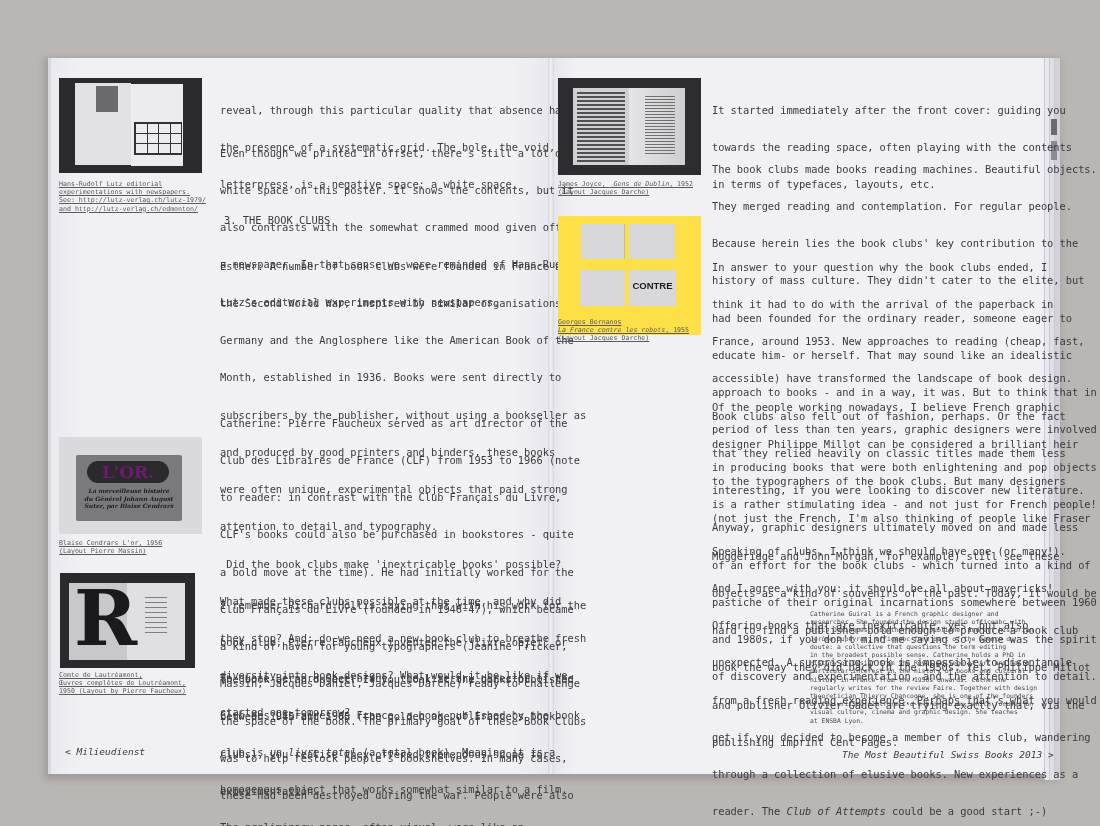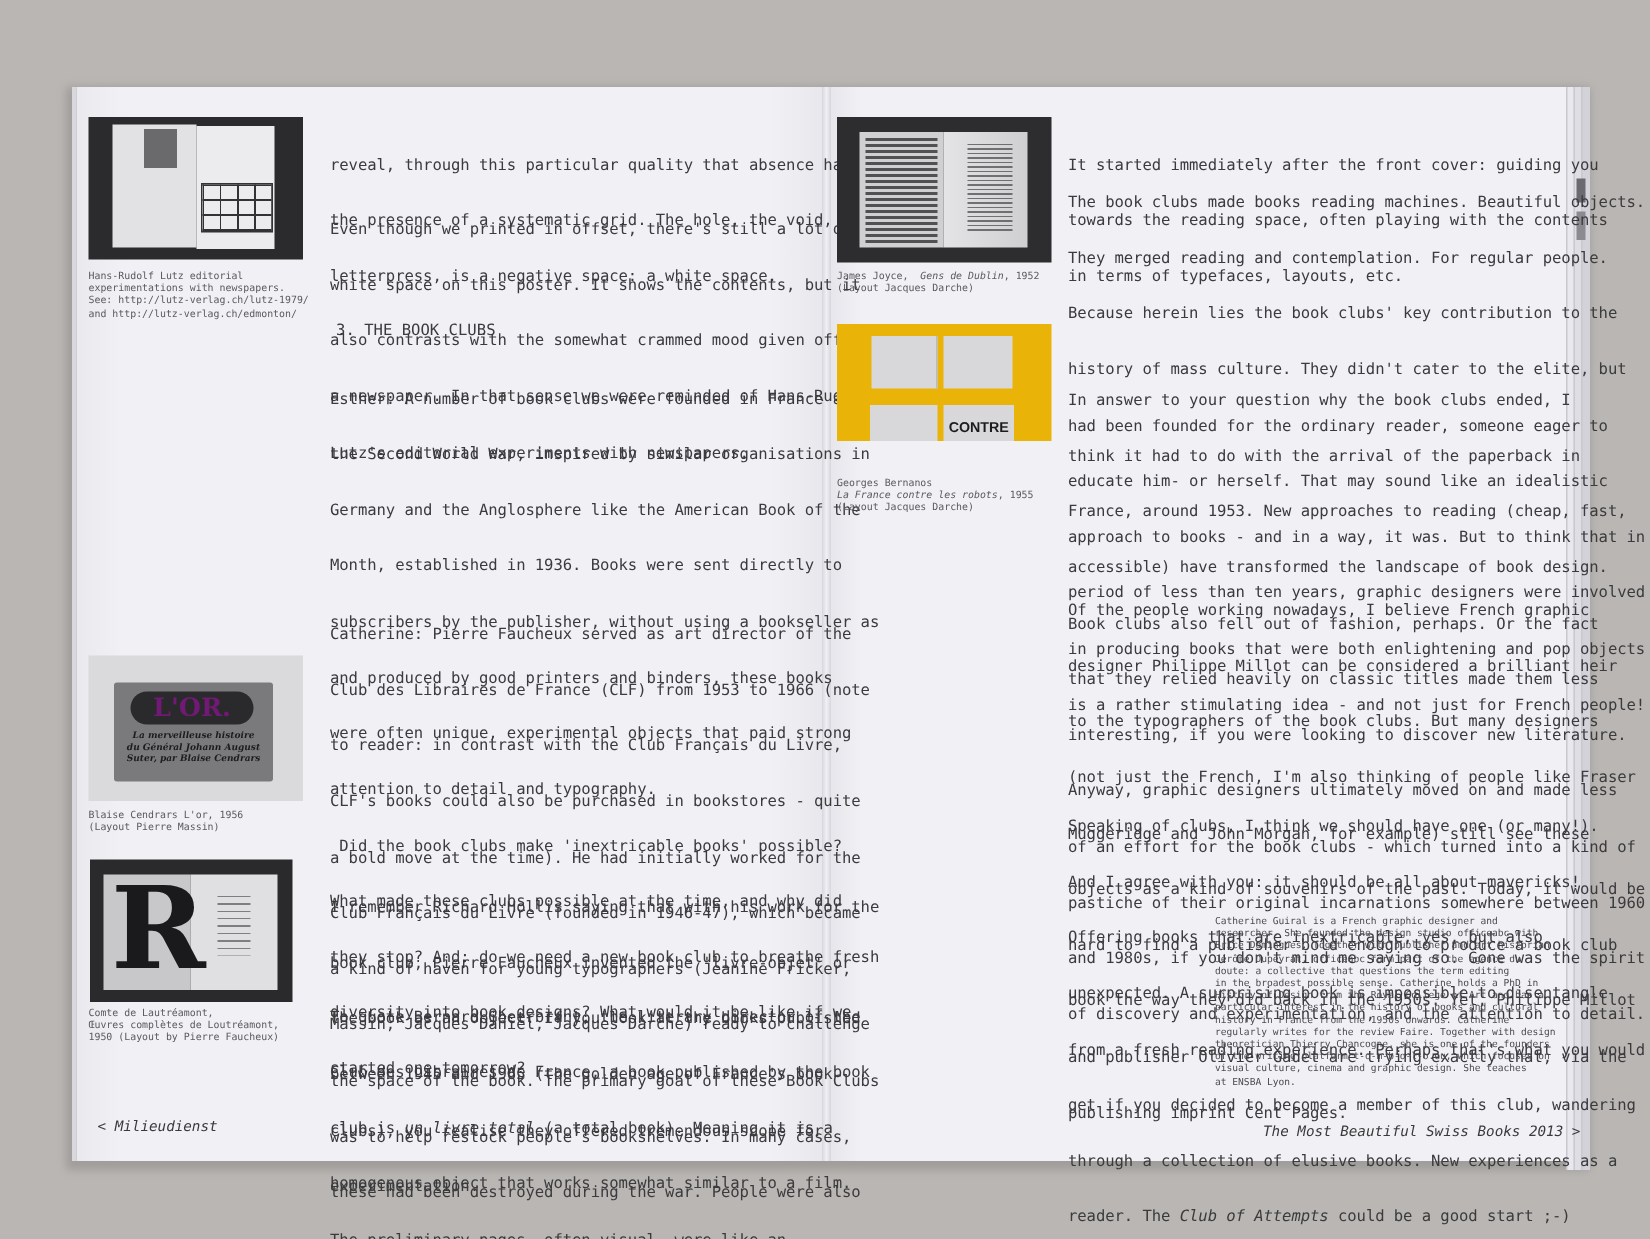--- a/index.html
+++ b/index.html
@@ -6,21 +6,21 @@
   body{width:1100px;height:826px;background:#b9b6b3;position:relative;overflow:hidden;font-family:"DejaVu Sans Mono","Liberation Mono",monospace;color:#3a3a3c;}
   .shadow{position:absolute;left:44px;top:58px;width:1016px;height:722px;background:#8f8c8a;filter:blur(3px);opacity:.6;}
   .page{position:absolute;top:58px;height:716px;background:#efeff4;}
   .page.left{left:48px;width:502px;border-left:3px solid #d8d8de;background:linear-gradient(to right,#e9e9ee 0%,#f1f1f5 6%,#f1f1f5 92%,#e6e6ec 100%);}
   .page.right{left:550px;width:494px;background:linear-gradient(to right,#e4e4ea 0%,#f1f1f5 5%,#f1f1f5 100%);}
   .edges{position:absolute;left:1044px;top:58px;width:16px;height:722px;}
   .edge{position:absolute;top:0;height:100%;background:#dcdce2;border-left:1px solid #c8c8ce;}
   .tab{position:absolute;left:1051px;width:6px;background:#6a6a70;}
   .gutter{position:absolute;left:548px;top:58px;width:6px;height:716px;background:linear-gradient(to right,#d6d6dc,#f0f0f4,#d6d6dc);}
   .txt{position:absolute;font-size:10.4px;line-height:12.4px;white-space:pre;color:#3b3b3e;letter-spacing:-0.05px;}
-  .cap{position:absolute;font-size:6.6px;line-height:8.2px;white-space:pre;color:#59595e;}
+  .cap{position:absolute;font-size:6.6px;line-height:8.2px;white-space:pre;color:#59595e;text-decoration:underline;}
   .bio{position:absolute;font-size:6.4px;line-height:8.2px;white-space:pre;color:#4c4c50;}
   .img{position:absolute;background:#2a2a2c;overflow:hidden;}
   .head{position:absolute;font-size:10.4px;color:#3b3b3e;}
   .folio{position:absolute;font-size:9.5px;font-style:italic;color:#3a3a3c;}
   i{font-style:italic;}
 </style>
 </head>
 <body>
 
 <div class="shadow"></div>
@@ -143,37 +143,37 @@
 
 <div class="img" style="left:558px;top:78px;width:143px;height:97px;background:#2d2d2f;">
   <div style="position:absolute;left:15px;top:10px;width:56px;height:77px;background:#d0d0d2;"></div>
   <div style="position:absolute;left:71px;top:10px;width:56px;height:77px;background:linear-gradient(to right,#e4e4e6,#cfcfd1);"></div>
   <div style="position:absolute;left:19px;top:14px;width:48px;height:70px;background:repeating-linear-gradient(to bottom,#3a3a3c 0 2px,transparent 2px 4px);opacity:.85;"></div>
   <div style="position:absolute;left:87px;top:18px;width:30px;height:60px;background:repeating-linear-gradient(to bottom,#555 0 1px,transparent 1px 3px);opacity:.8;"></div>
 </div>
 <div class="cap" style="left:558px;top:180px;"><span>James Joyce, </span><i> Gens de Dublin</i><span>, 1952
 (Layout Jacques Darche)</span></div>
 
-<div class="img" style="left:558px;top:216px;width:143px;height:78px;background:#eab308;">
+<div class="img" style="left:558px;top:216px;width:143px;height:119px;background:#fde047;">
   <div style="position:absolute;left:23px;top:8px;width:43px;height:35px;background:#d8d8da;border-right:1px solid #bbb;"></div>
   <div style="position:absolute;left:71px;top:8px;width:46px;height:35px;background:#d8d8da;"></div>
   <div style="position:absolute;left:22px;top:54px;width:45px;height:36px;background:#d8d8da;"></div>
   <div style="position:absolute;left:71px;top:54px;width:47px;height:36px;background:#d8d8da;"></div>
   <div style="position:absolute;left:73px;top:64px;width:43px;text-align:center;font-family:'Liberation Sans',sans-serif;font-weight:bold;font-size:9.5px;color:#1c1c1e;">CONTRE</div>
 </div>
 <div class="cap" style="left:558px;top:318px;"><span>Georges Bernanos</span>
 <i>La France contre les robots</i><span>, 1955
 (Layout Jacques Darche)</span></div>
 
 <div class="txt" style="left:712px;top:79px;">
   <div>It started immediately after the front cover: guiding you</div>
   <div>towards the reading space, often playing with the contents</div>
   <div>in terms of typefaces, layouts, etc.</div>
 </div>
-<div class="txt" style="left:712px;top:104px;">
+<div class="txt" style="left:712px;top:138px;">
   <div>The book clubs made books reading machines. Beautiful objects.</div>
   <div>They merged reading and contemplation. For regular people.</div>
   <div>Because herein lies the book clubs' key contribution to the</div>
   <div>history of mass culture. They didn't cater to the elite, but</div>
   <div>had been founded for the ordinary reader, someone eager to</div>
   <div>educate him- or herself. That may sound like an idealistic</div>
   <div>approach to books - and in a way, it was. But to think that in</div>
   <div>period of less than ten years, graphic designers were involved</div>
   <div>in producing books that were both enlightening and pop objects</div>
   <div>is a rather stimulating idea - and not just for French people!</div>

